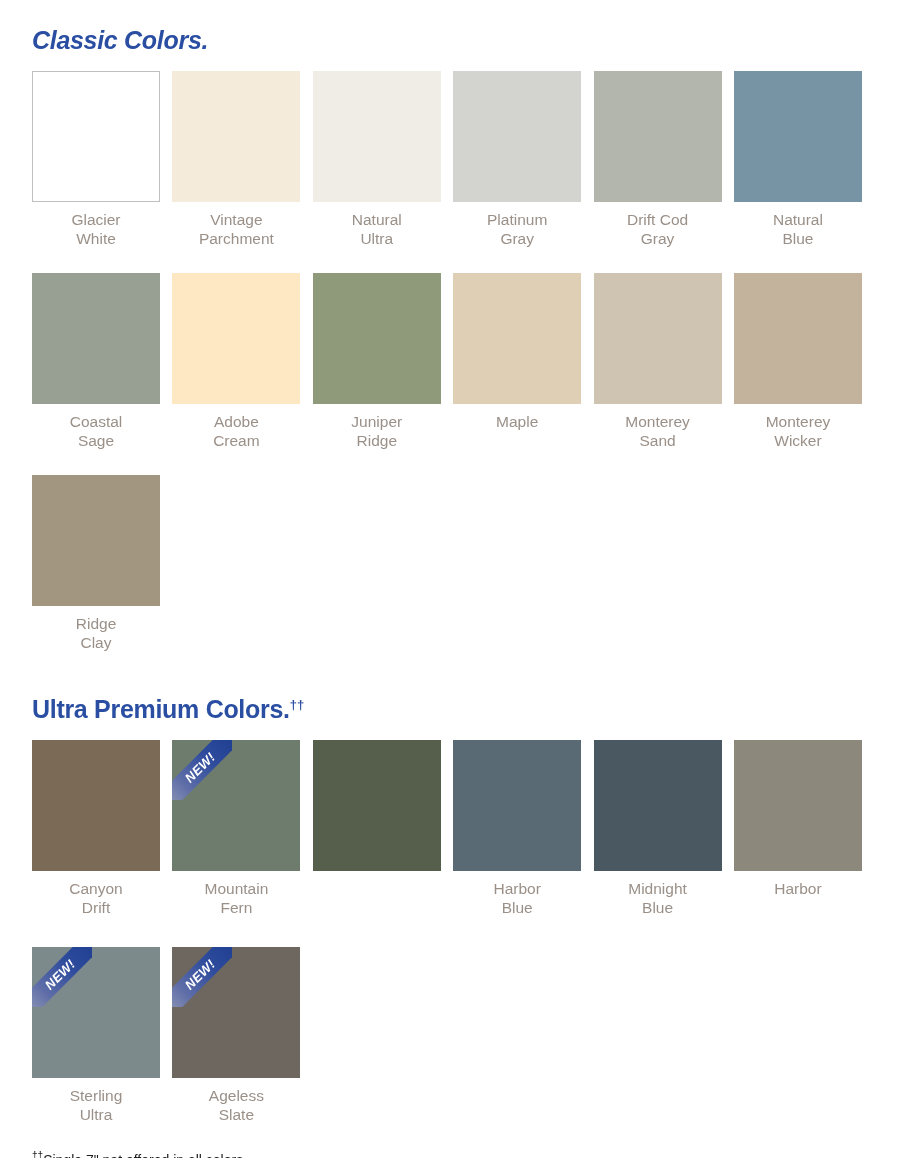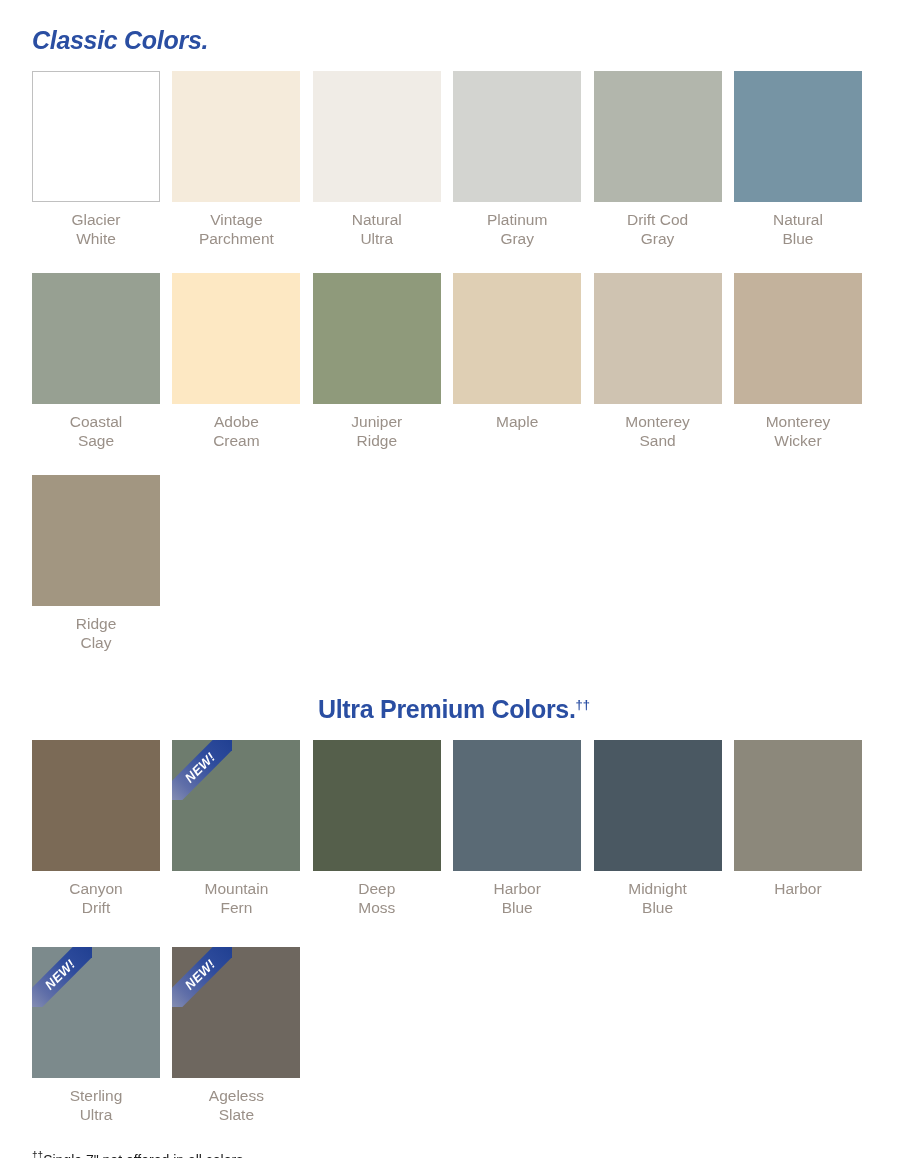--- a/index.html
+++ b/index.html
@@ -33,21 +33,21 @@
     line-height: 1;
   }
   .section-heading .dagger {
     font-size: 13px;
     vertical-align: super;
     font-weight: bold;
     letter-spacing: 0;
   }
 
   #classic-heading { padding-top: 11px; font-style: italic; }
-  #premium-heading { padding-top: 0; text-align: center; }
+  #premium-heading { padding-top: 0; }
 
   .swatch-grid {
     display: grid;
     grid-template-columns: repeat(6, 128px);
     column-gap: 12.4px;
     row-gap: 0px;
   }
 
   .swatch-cell {
     width: 128px;
@@ -229,22 +229,20 @@
             <div class="ribbon">
               <span class="ribbon-text">NEW!</span>
             </div>
           </div>
         </div>
       <div class="swatch-label">Mountain
 Fern</div>
     </div>
     <div class="swatch-cell">
       <div class="swatch-chip" style="background-color: rgb(85, 95, 75);"></div>
-      <div class="swatch-label">Deep
-Moss</div>
     </div>
     <div class="swatch-cell">
       <div class="swatch-chip" style="background-color: rgb(90, 106, 117);"></div>
       <div class="swatch-label">Harbor
 Blue</div>
     </div>
     <div class="swatch-cell">
       <div class="swatch-chip" style="background-color: rgb(74, 88, 98);"></div>
       <div class="swatch-label">Midnight
 Blue</div>

